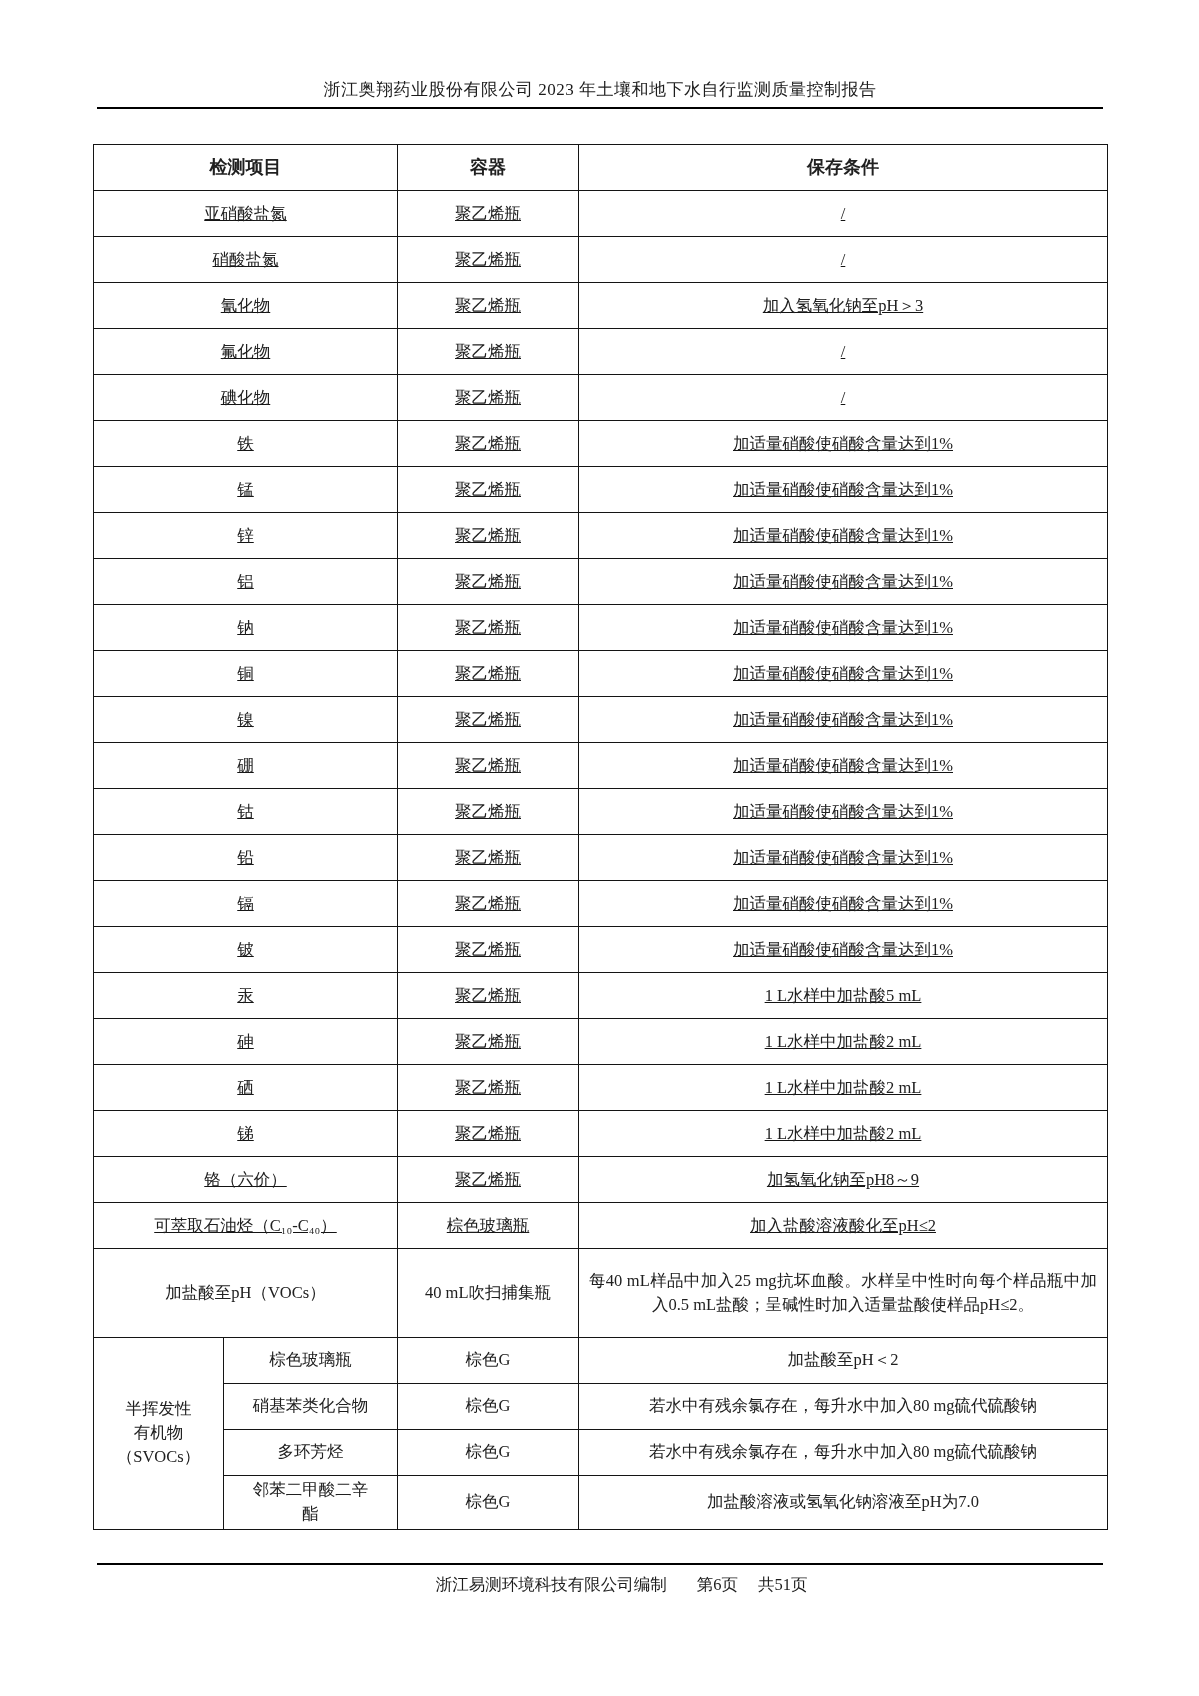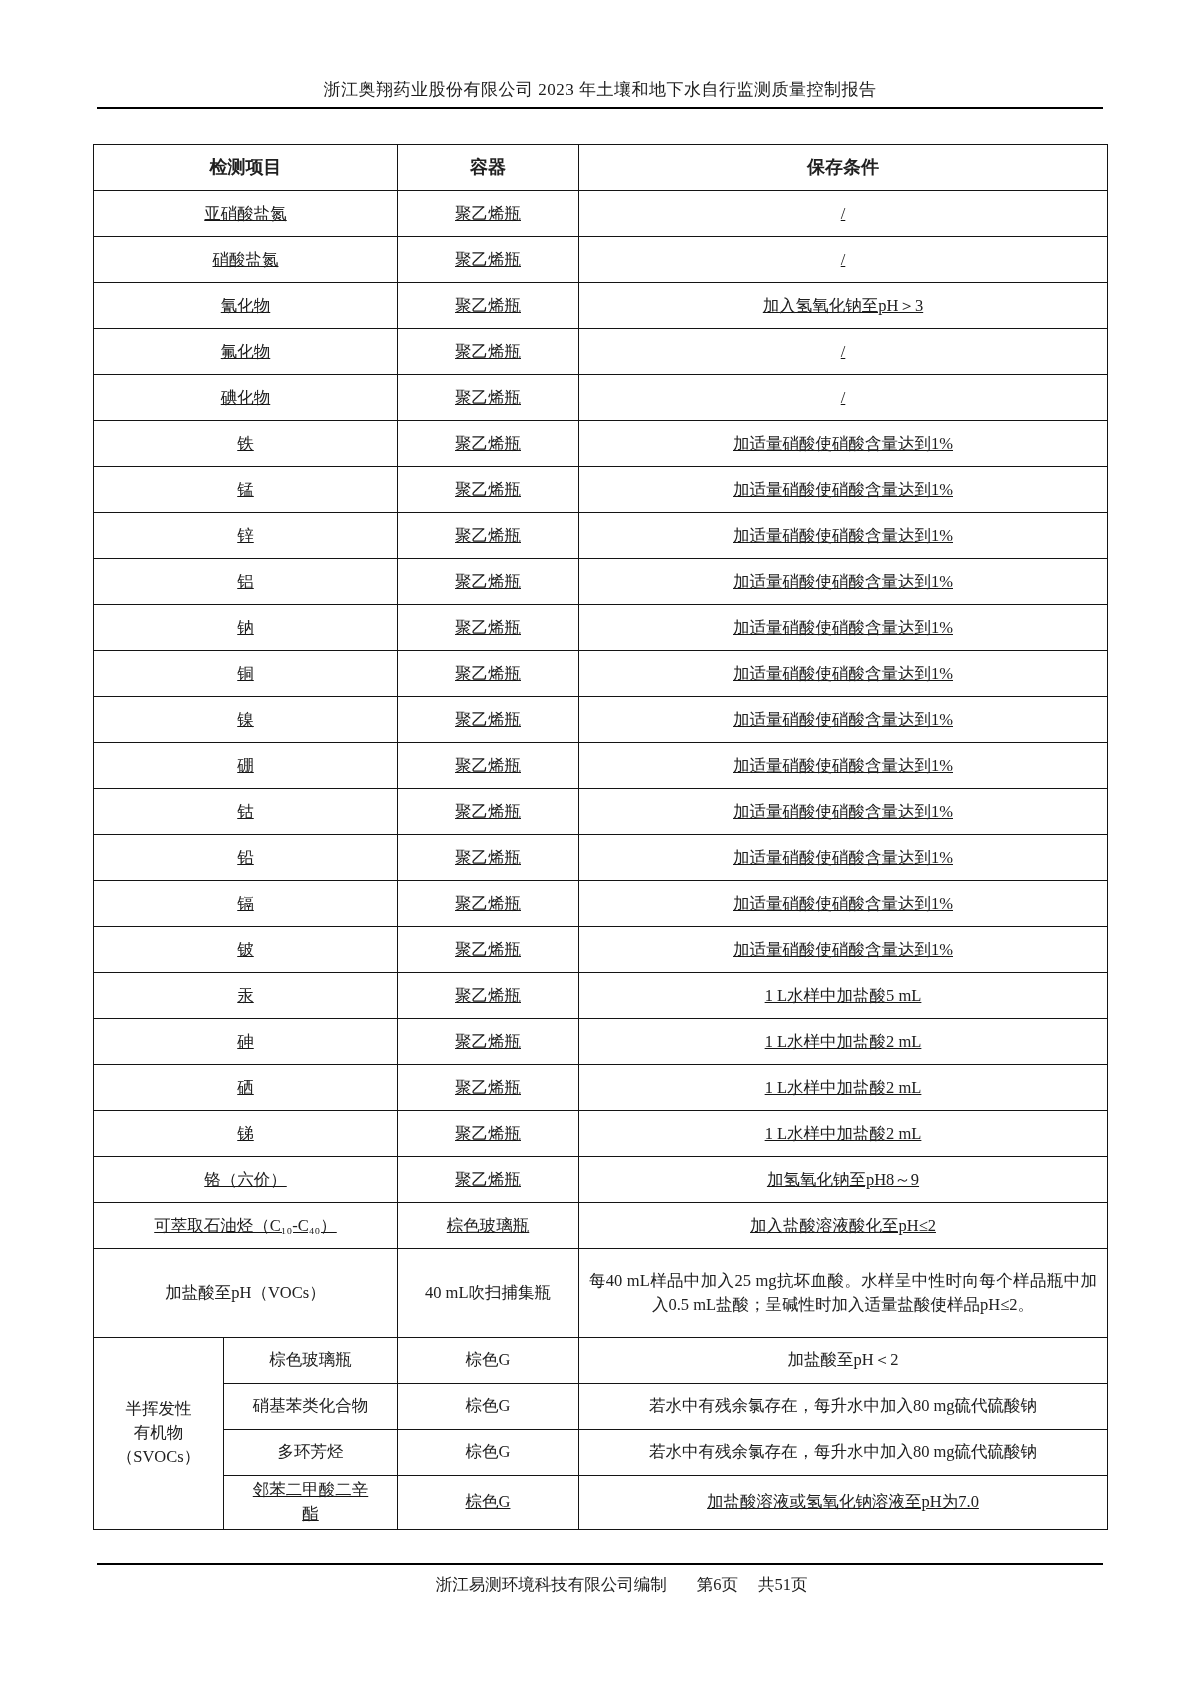--- a/index.html
+++ b/index.html
@@ -36,21 +36,21 @@
     border: 1.6px solid #141414;
     text-align: center; vertical-align: middle;
     font-size: 16.5px; line-height: 1.45;
     padding: 2px 7px;
     color: #202020;
   }
   table.preservation thead th { height: 46px; font-weight: bold; font-size: 18px; }
   tr.regular-row  { height: 46px; text-decoration: underline; }
   tr.voc-row      { height: 80px; }
   tr.svoc-row     { height: 46px; }
-  tr.svoc-row-last{ height: 54px; text-decoration: underline; }
+  tr.svoc-row-last{ height: 54px; }
 
   td.cell-item, td.cell-group-label { white-space: pre-line; }
   tr.voc-row td.cell-condition {
     text-align: justify; text-align-last: center;
     padding: 20px 10px;
   }
 
   
   .doc-footer-rule {
     position: absolute; top: 1563px; left: 97px; width: 1006px;

